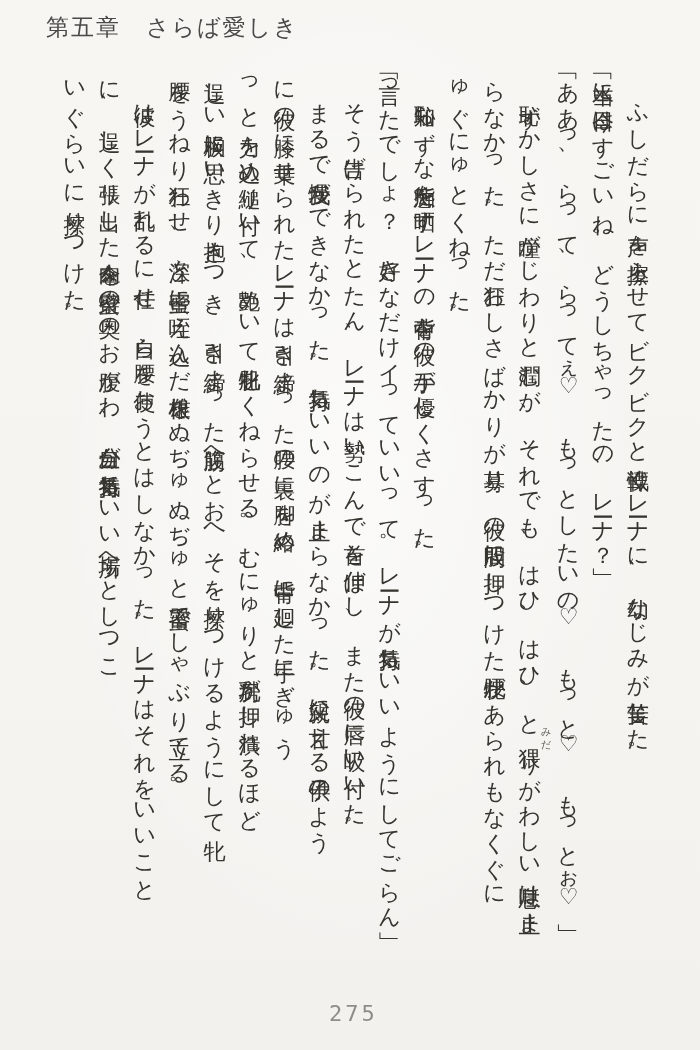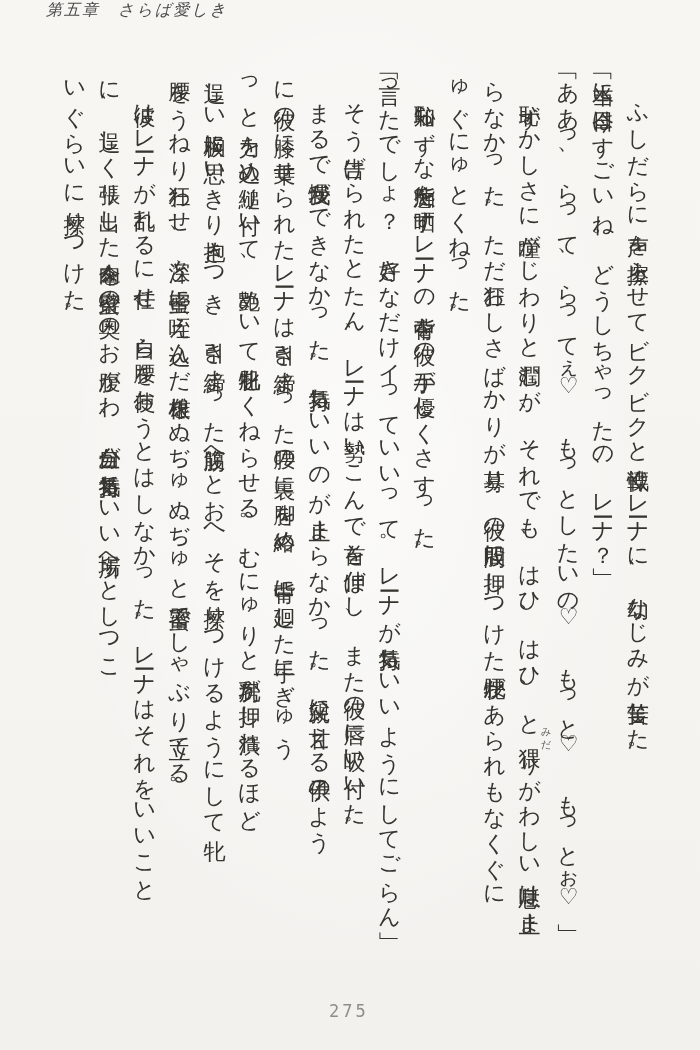--- a/index.html
+++ b/index.html
@@ -17,25 +17,24 @@
   .page {
     position: absolute;
     inset: 0;
     background:
       radial-gradient(ellipse at 50% 45%, rgba(255,255,255,0.55) 0%, rgba(255,255,255,0) 60%),
       linear-gradient(180deg, #f7f6f3 0%, #f5f4f1 55%, #f2f1ee 100%);
   }
   .chapter-header {
     position: absolute;
     left: 46px;
-    top: 0;
-    font-size: 16px;
+    top: 12px;
+    font-size: 23px;
     letter-spacing: 2px;
     color: #4a4947;
-    font-style: italic;
   }
   .body-text {
     position: absolute;
     top: 66px;
     right: 44px;
     height: 944px;
     writing-mode: vertical-rl;
     text-orientation: mixed;
     font-size: 22px;
     color: #35342f;
@@ -55,21 +54,21 @@
   rt {
     font-size: 10px;
     letter-spacing: 0;
     color: #55544f;
   }
   .page-number {
     position: absolute;
     left: 329px;
     top: 1001px;
     font-family: "DejaVu Sans Mono", monospace;
-    font-size: 17px;
+    font-size: 22px;
     letter-spacing: 3px;
     color: #8f8d89;
   }
 </style>
 </head>
 <body>
 
 <div class="page">
 
   <div class="chapter-header">第五章　さらば愛しき</div>

